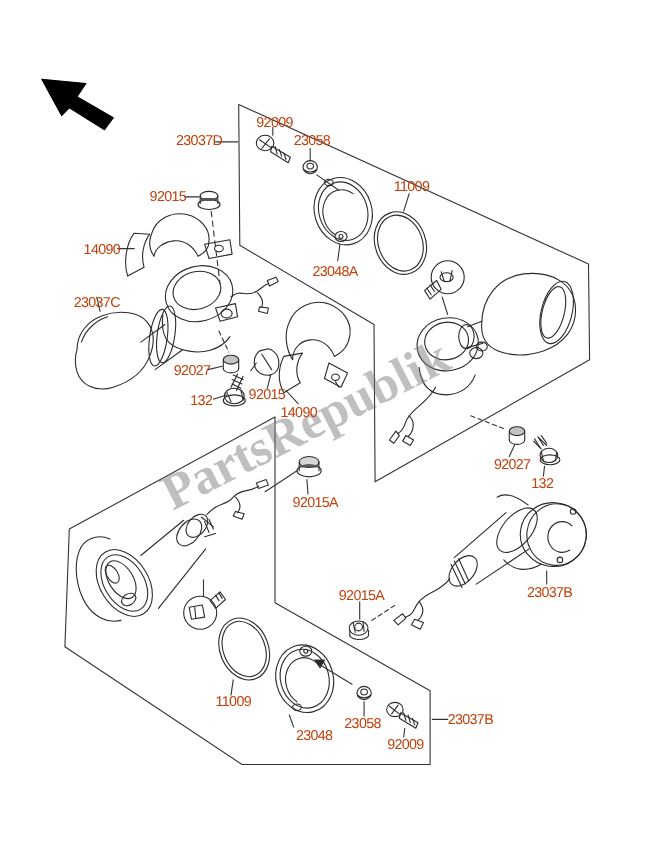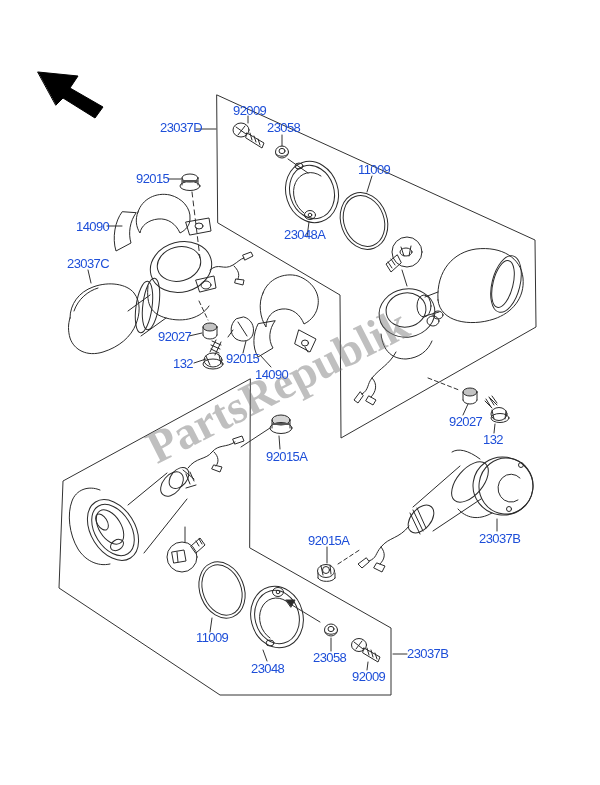--- a/index.html
+++ b/index.html
@@ -2,21 +2,21 @@
 <html><head>
 <meta charset="utf-8">
 <style>
   html,body{margin:0;padding:0;background:#fff;}
   #stage{
     position:relative;width:600px;height:785px;background:#ffffff;
     font-family:"Liberation Sans", sans-serif;overflow:hidden;
   }
   #artwork{position:absolute;left:0;top:0;}
   .callout{
-    position:absolute;font-size:13px;letter-spacing:-0.6px;color:#1d4ed8;
+    position:absolute;font-size:13px;letter-spacing:-0.6px;color:#c2410c;
     white-space:nowrap;line-height:13px;
   }
   #watermark{
     position:absolute;left:150px;top:424px;
     font-family:"Liberation Serif", serif;font-weight:bold;font-size:46px;
     color:rgba(122,122,122,0.48);
     transform:rotate(-27deg);transform-origin:left center;
     letter-spacing:0px;pointer-events:none;white-space:nowrap;
   }
 </style>
@@ -283,30 +283,30 @@
   </svg>
 
   <div id="watermark">PartsRepublik</div>
 
   <div class="callout" style="left:233px;top:104px">92009</div>
   <div class="callout" style="left:160px;top:121px">23037D</div>
   <div class="callout" style="left:267px;top:121px">23058</div>
   <div class="callout" style="left:358px;top:163px">11009</div>
   <div class="callout" style="left:136px;top:172px">92015</div>
   <div class="callout" style="left:76px;top:220px">14090</div>
-  <div class="callout" style="left:67px;top:257px">23037C</div>
-  <div class="callout" style="left:284px;top:228px">23048A</div>
+  <div class="callout" style="left:67px;top:268px">23037C</div>
+  <div class="callout" style="left:284px;top:240px">23048A</div>
   <div class="callout" style="left:158px;top:330px">92027</div>
   <div class="callout" style="left:173px;top:357px">132</div>
   <div class="callout" style="left:226px;top:352px">92015</div>
   <div class="callout" style="left:255px;top:368px">14090</div>
   <div class="callout" style="left:266px;top:450px">92015A</div>
   <div class="callout" style="left:449px;top:415px">92027</div>
   <div class="callout" style="left:483px;top:433px">132</div>
   <div class="callout" style="left:308px;top:534px">92015A</div>
   <div class="callout" style="left:479px;top:532px">23037B</div>
   <div class="callout" style="left:196px;top:631px">11009</div>
-  <div class="callout" style="left:251px;top:662px">23048</div>
+  <div class="callout" style="left:269px;top:662px">23048</div>
   <div class="callout" style="left:313px;top:651px">23058</div>
   <div class="callout" style="left:352px;top:670px">92009</div>
   <div class="callout" style="left:407px;top:647px">23037B</div>
 
 </div>
 
 </body></html>

